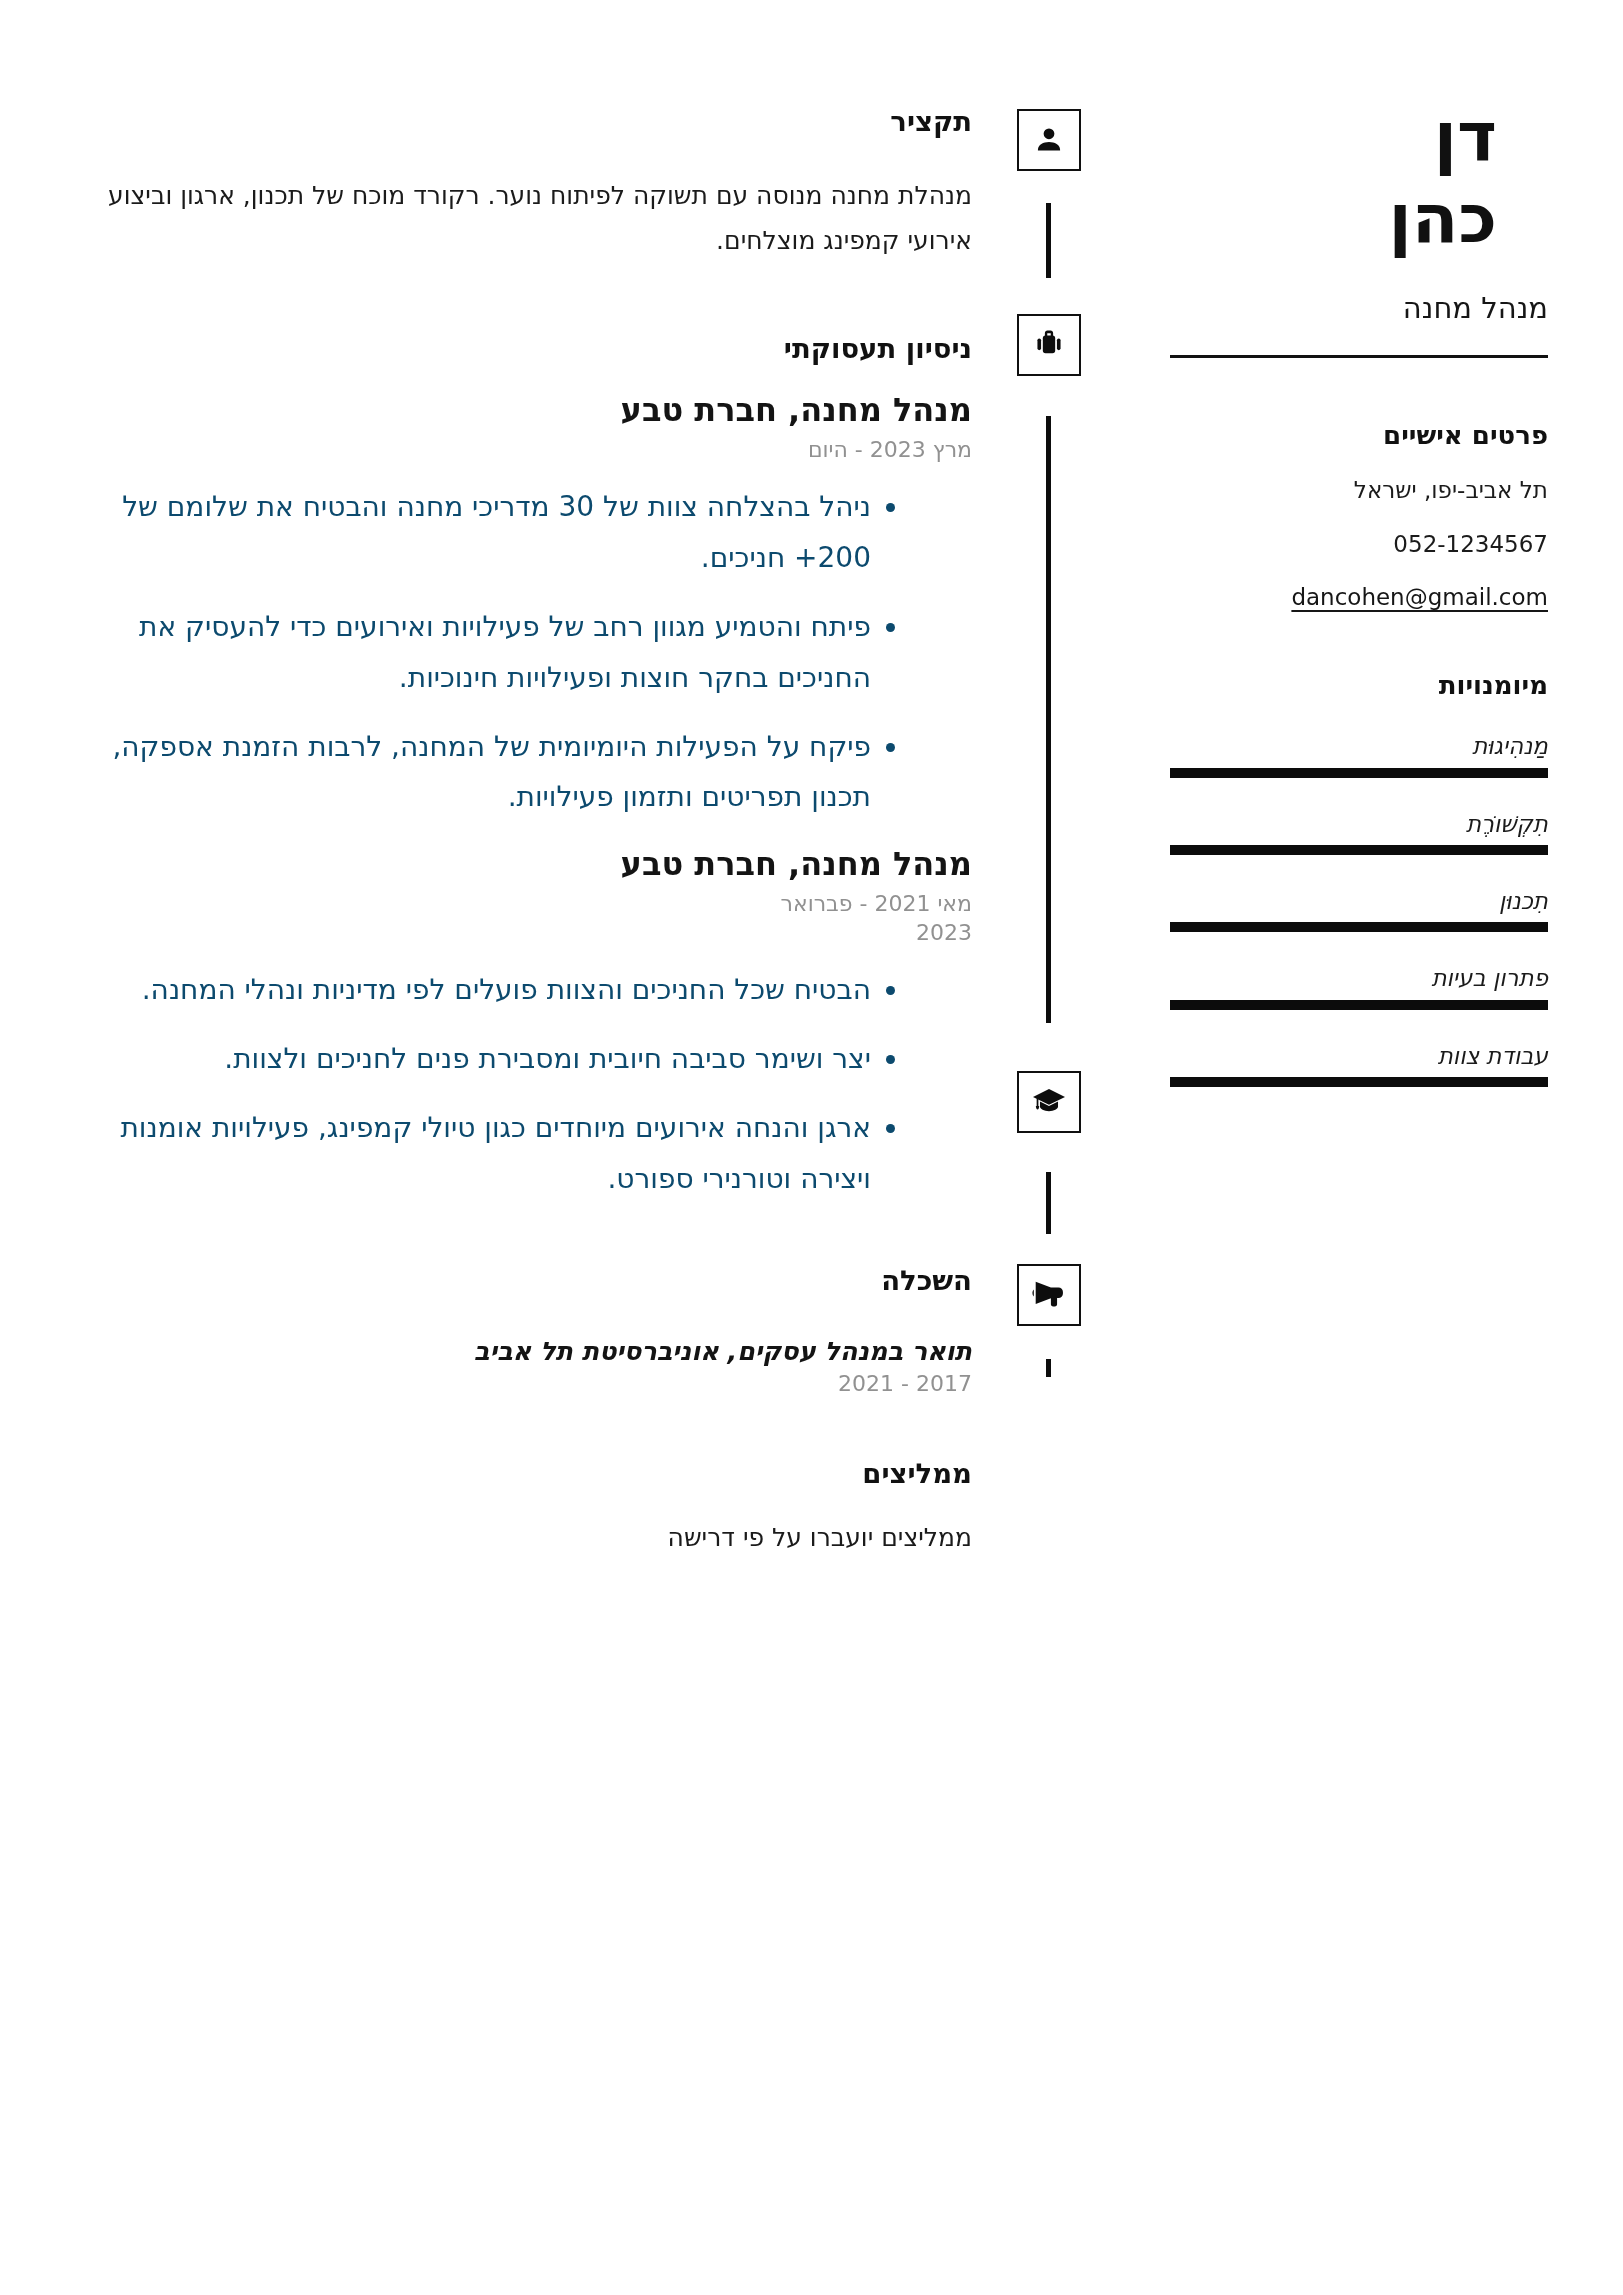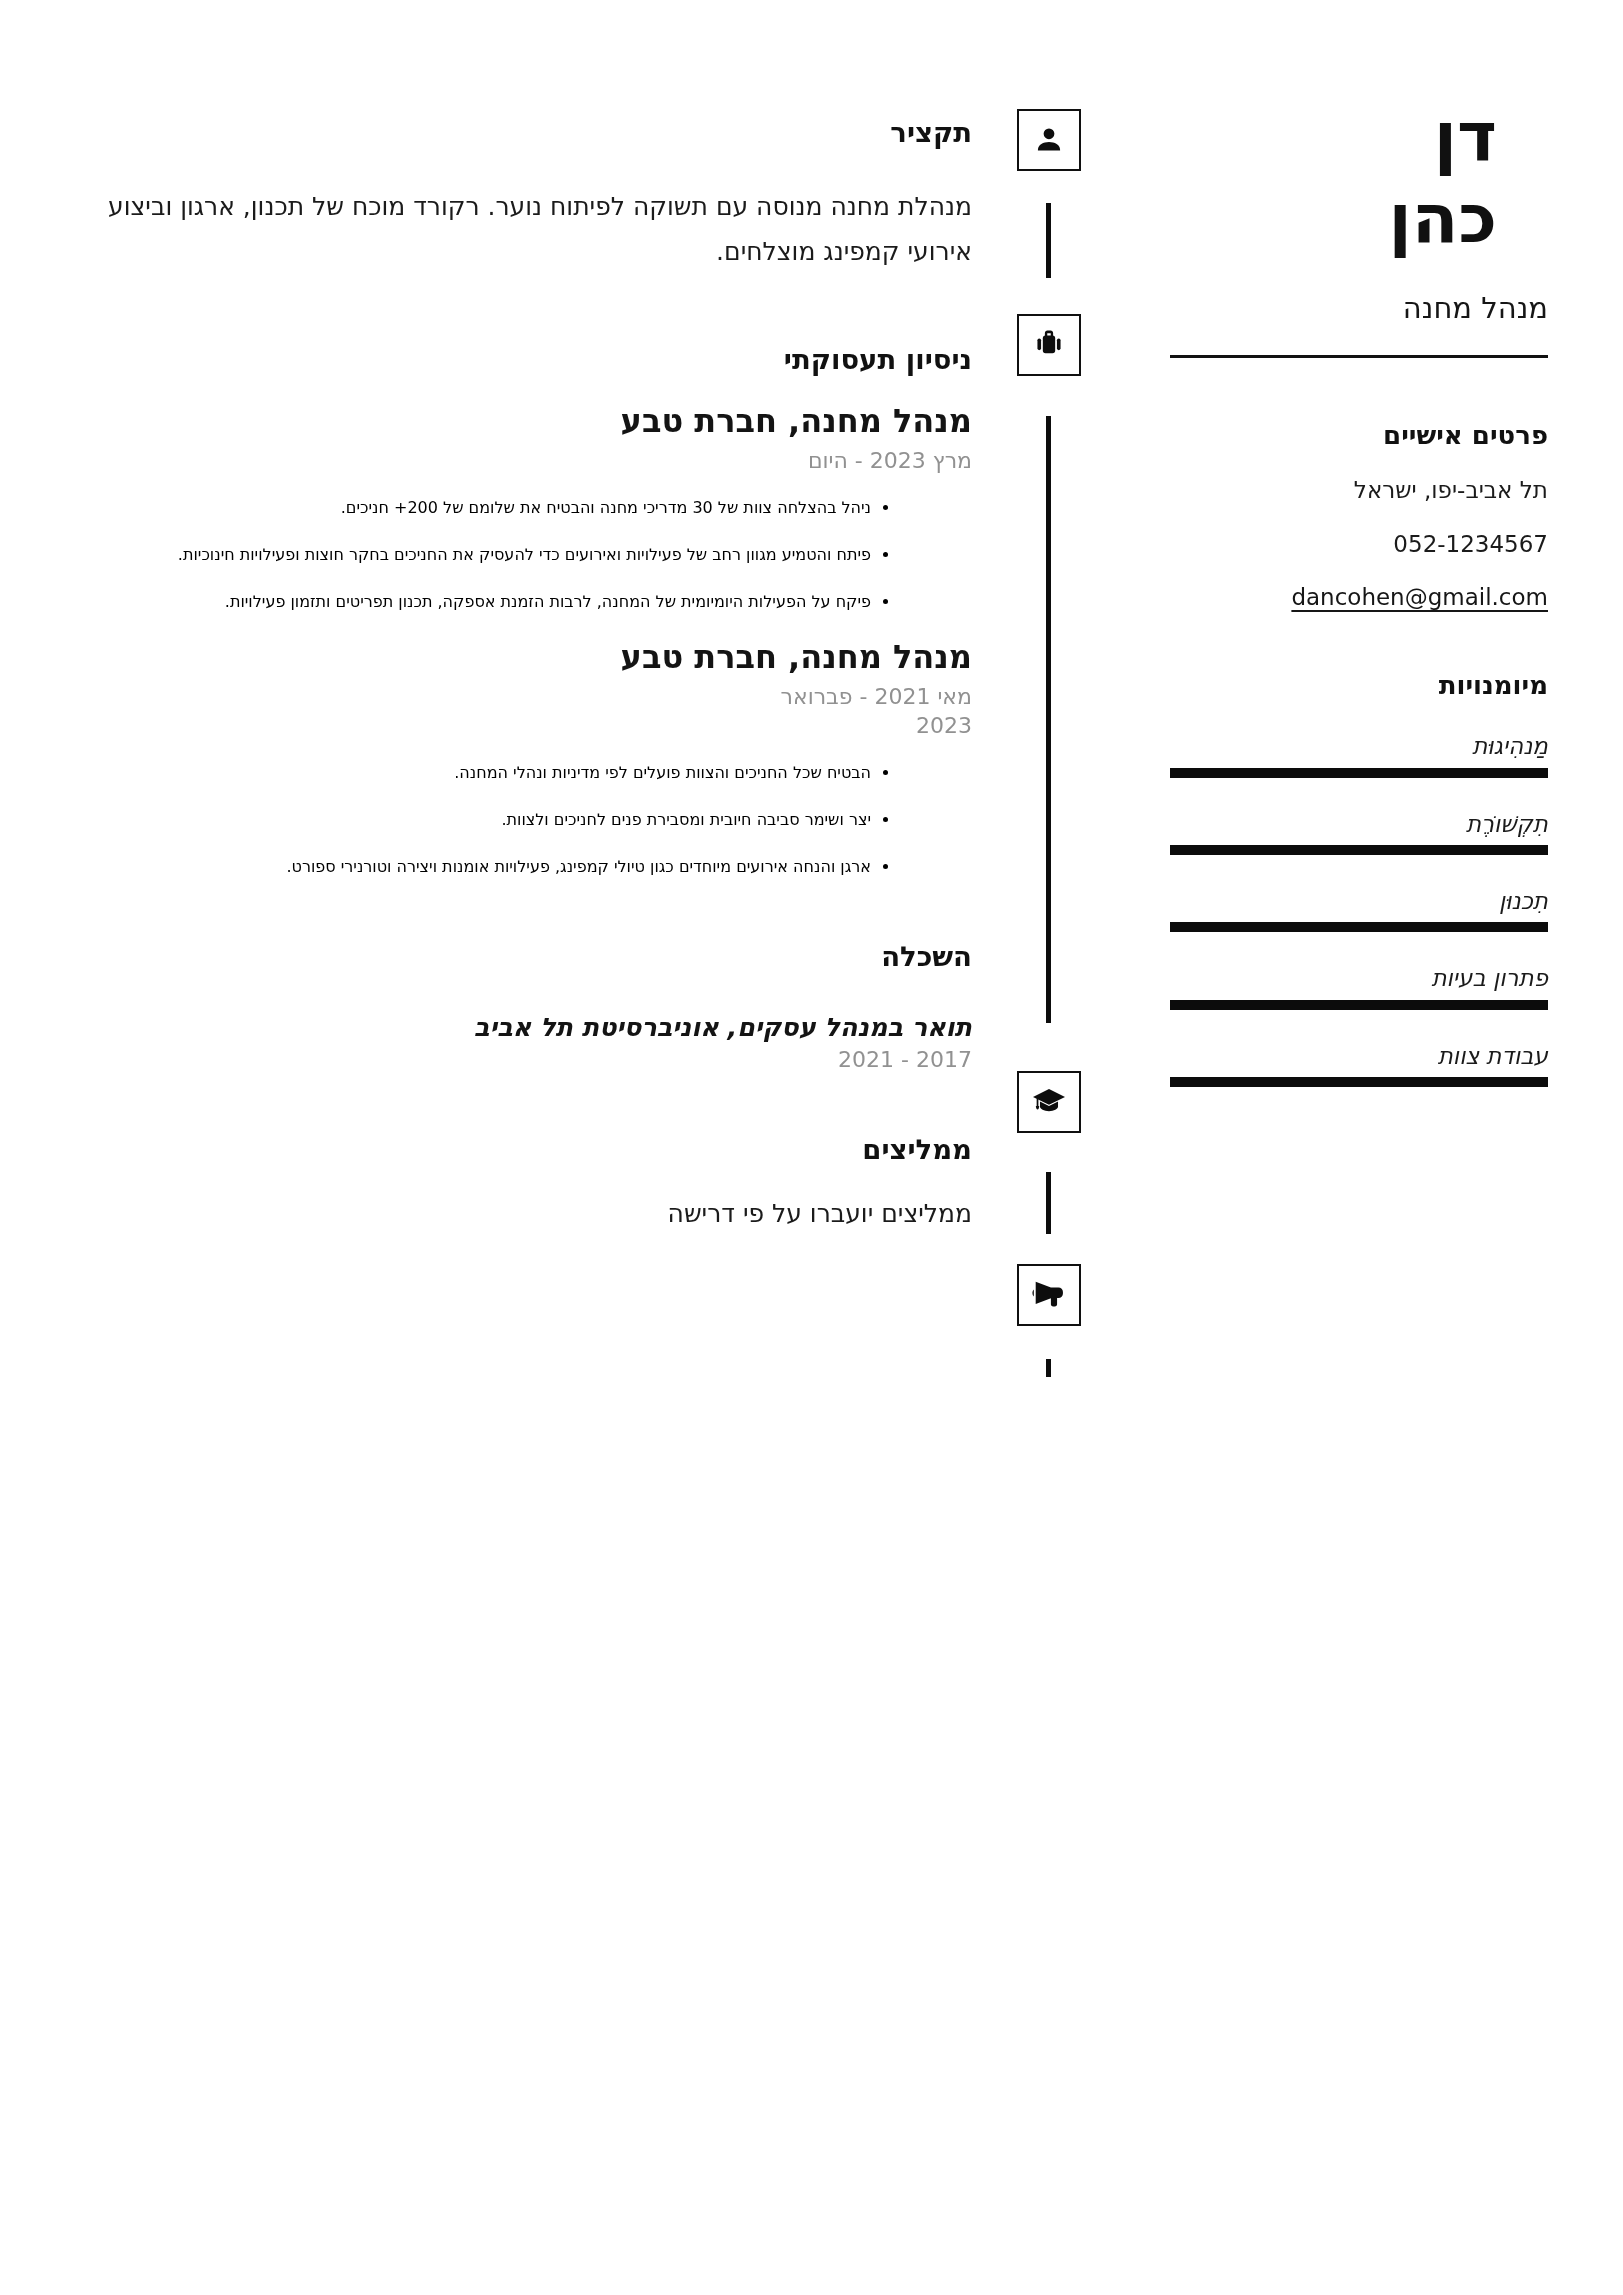--- a/index.html
+++ b/index.html
@@ -42,21 +42,21 @@
   .icon-box{
     position:absolute; left:1017px; width:60px; height:58px;
     border:2.6px solid #101010; background:#fff;
     display:flex; align-items:center; justify-content:center;
   }
   .icon-box svg{ width:38px; height:38px; fill:#0d0d0d; }
   .rail-seg{ position:absolute; left:1046px; width:5.2px; background:#0d0d0d; }
 
   
   .main{
-    position:absolute; top:15px; right:651px; width:907px;
+    position:absolute; top:4px; right:651px; width:907px;
     text-align:right;
   }
   .main-heading{
     font-size:27.5px; font-weight:700; color:#111; line-height:1.3;
   }
   .h-summary{ margin-top:100px; }
   .summary-text{
     margin-top:33px; font-size:25px; line-height:1.82; color:#1b1b1b;
   }
   .h-experience{ margin-top:67px; }
@@ -65,21 +65,21 @@
   .job-title{ font-size:32px; font-weight:700; color:#141414; line-height:1.35; }
   .job-date{
     margin-top:3px; font-size:22px; color:#919191; line-height:1.32;
     max-width:236px;
   }
   ul.bullets{
     margin:10.5px 59px 0 0; padding:0 42px 0 0;
     list-style:disc;
   }
   ul.bullets li{
-    font-size:16px; line-height:1.82; color:#000000;margin-top:18px;
+    font-size:28px; line-height:1.82; color:#0c4a6e;margin-top:18px;
   }
   .h-education{ margin-top:58px; }
   .degree{ margin-top:37px; font-size:25.5px; font-weight:700; color:#141414;font-style:italic; }
   .edu-date{ margin-top:5.2px; font-size:22px; color:#919191; }
   .h-references{ margin-top:60px; }
   .ref-text{ margin-top:31px; font-size:25px; color:#1b1b1b; }
 </style>
 </head>
 <body>
 

